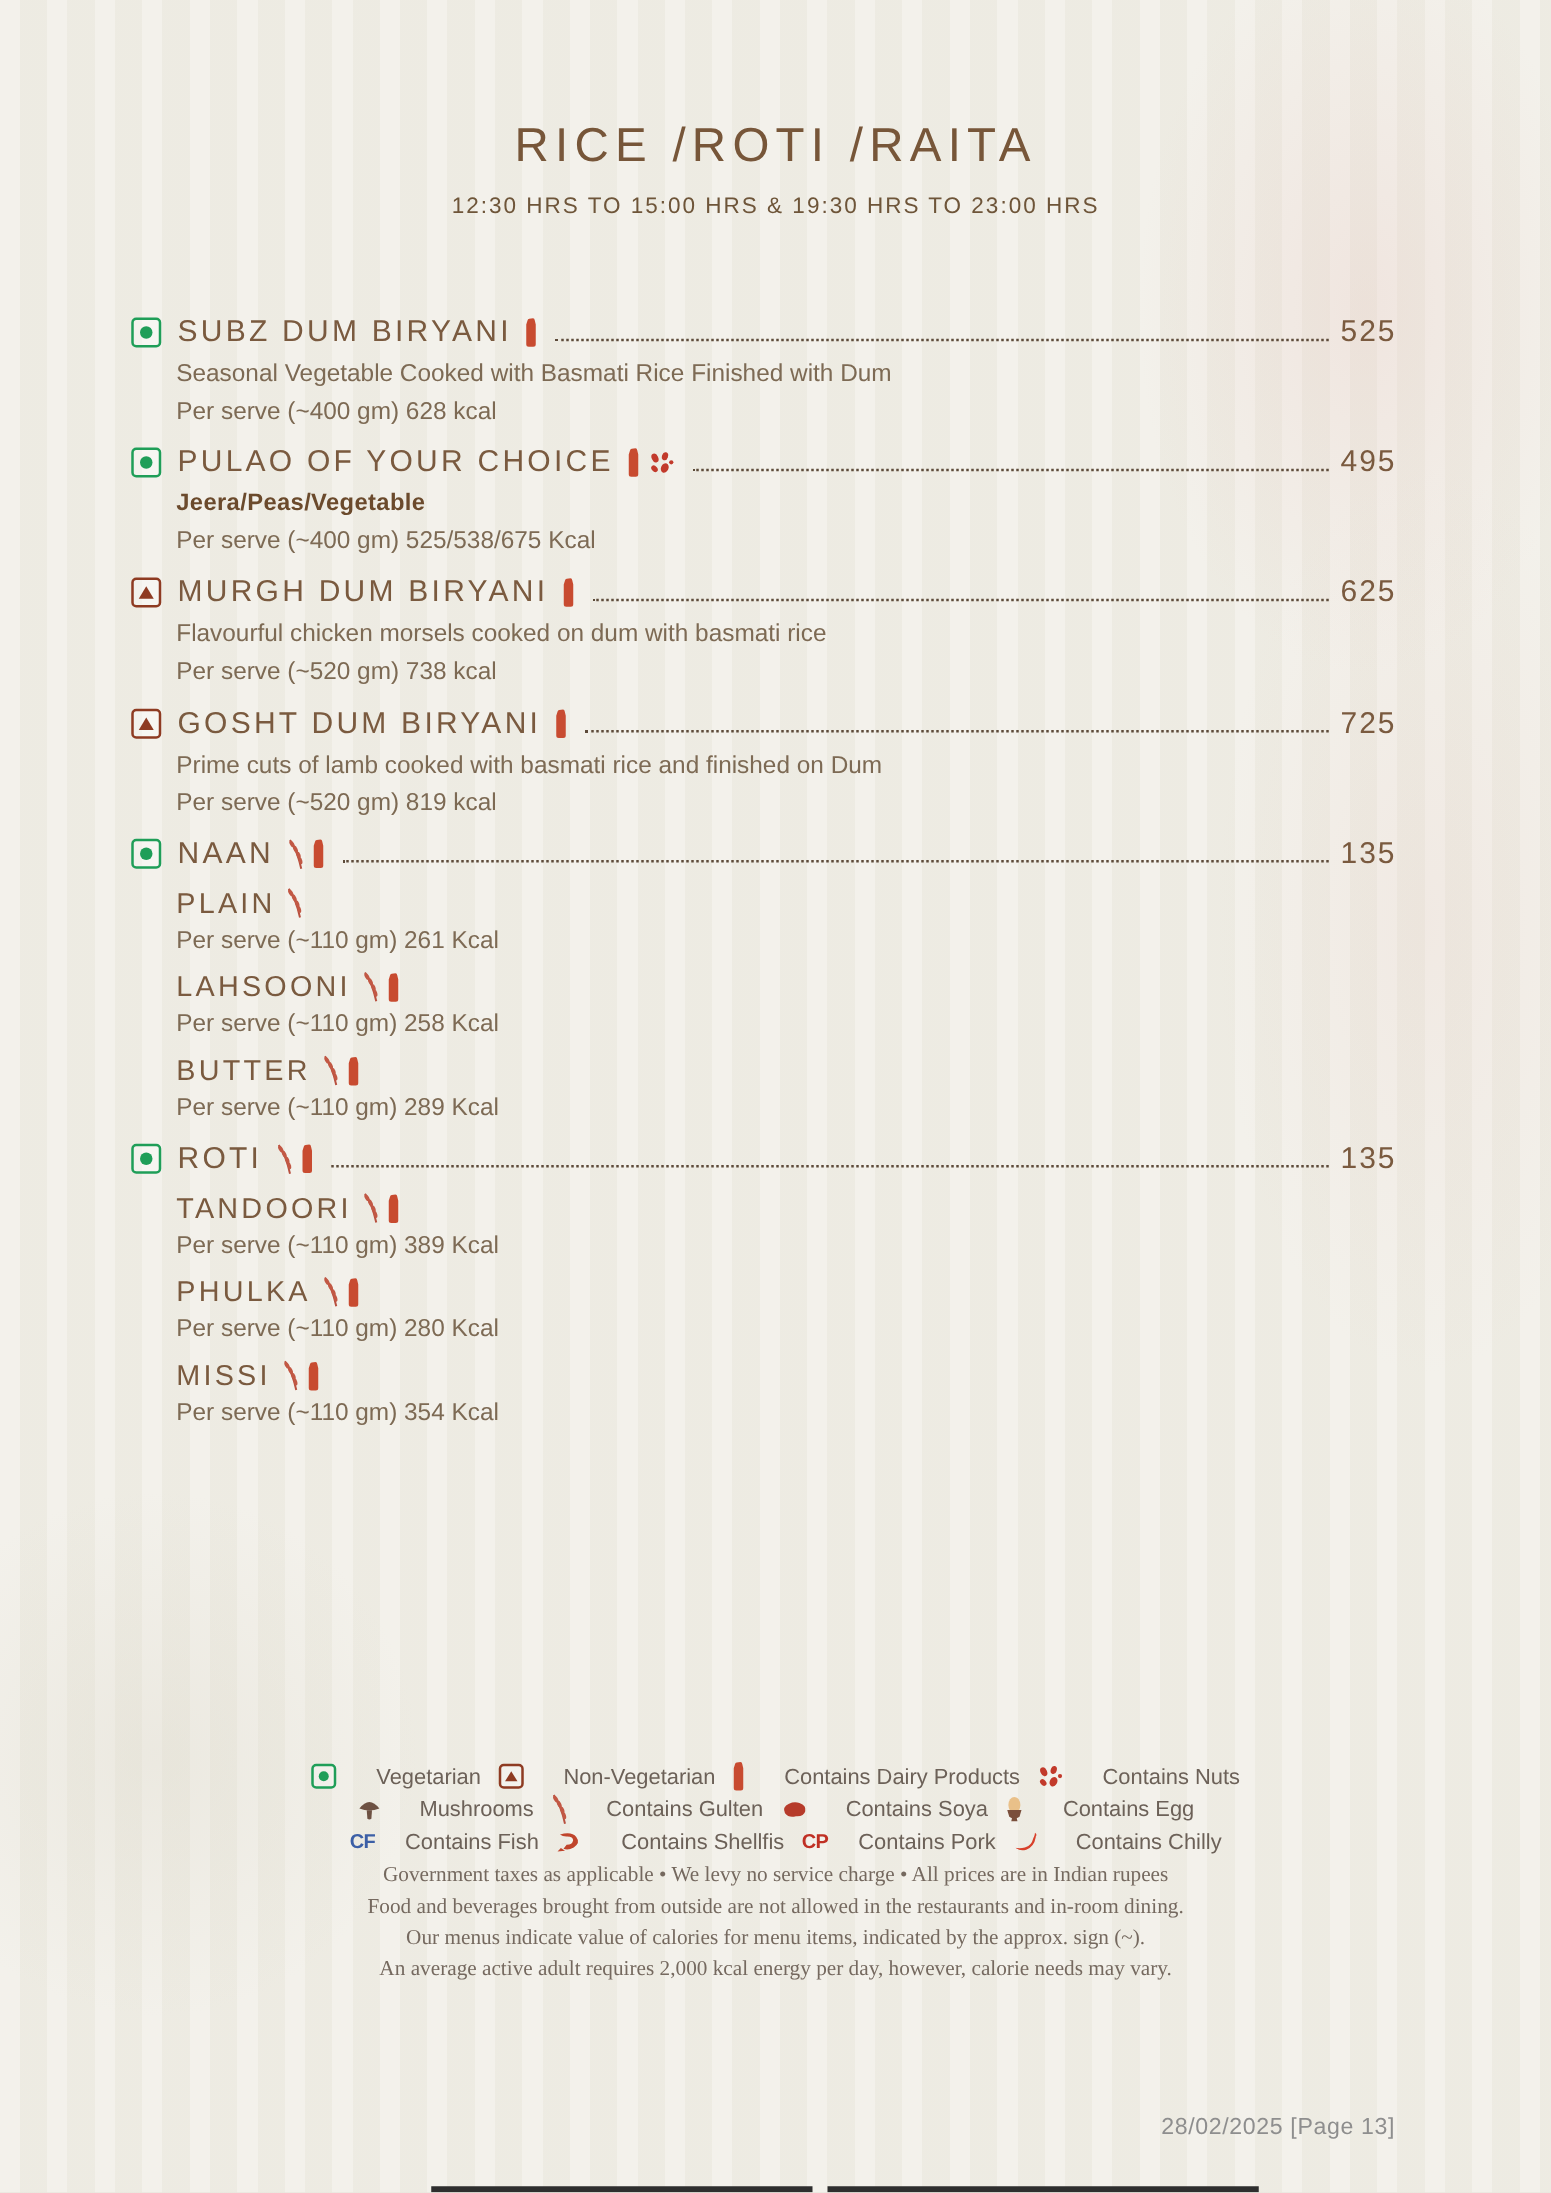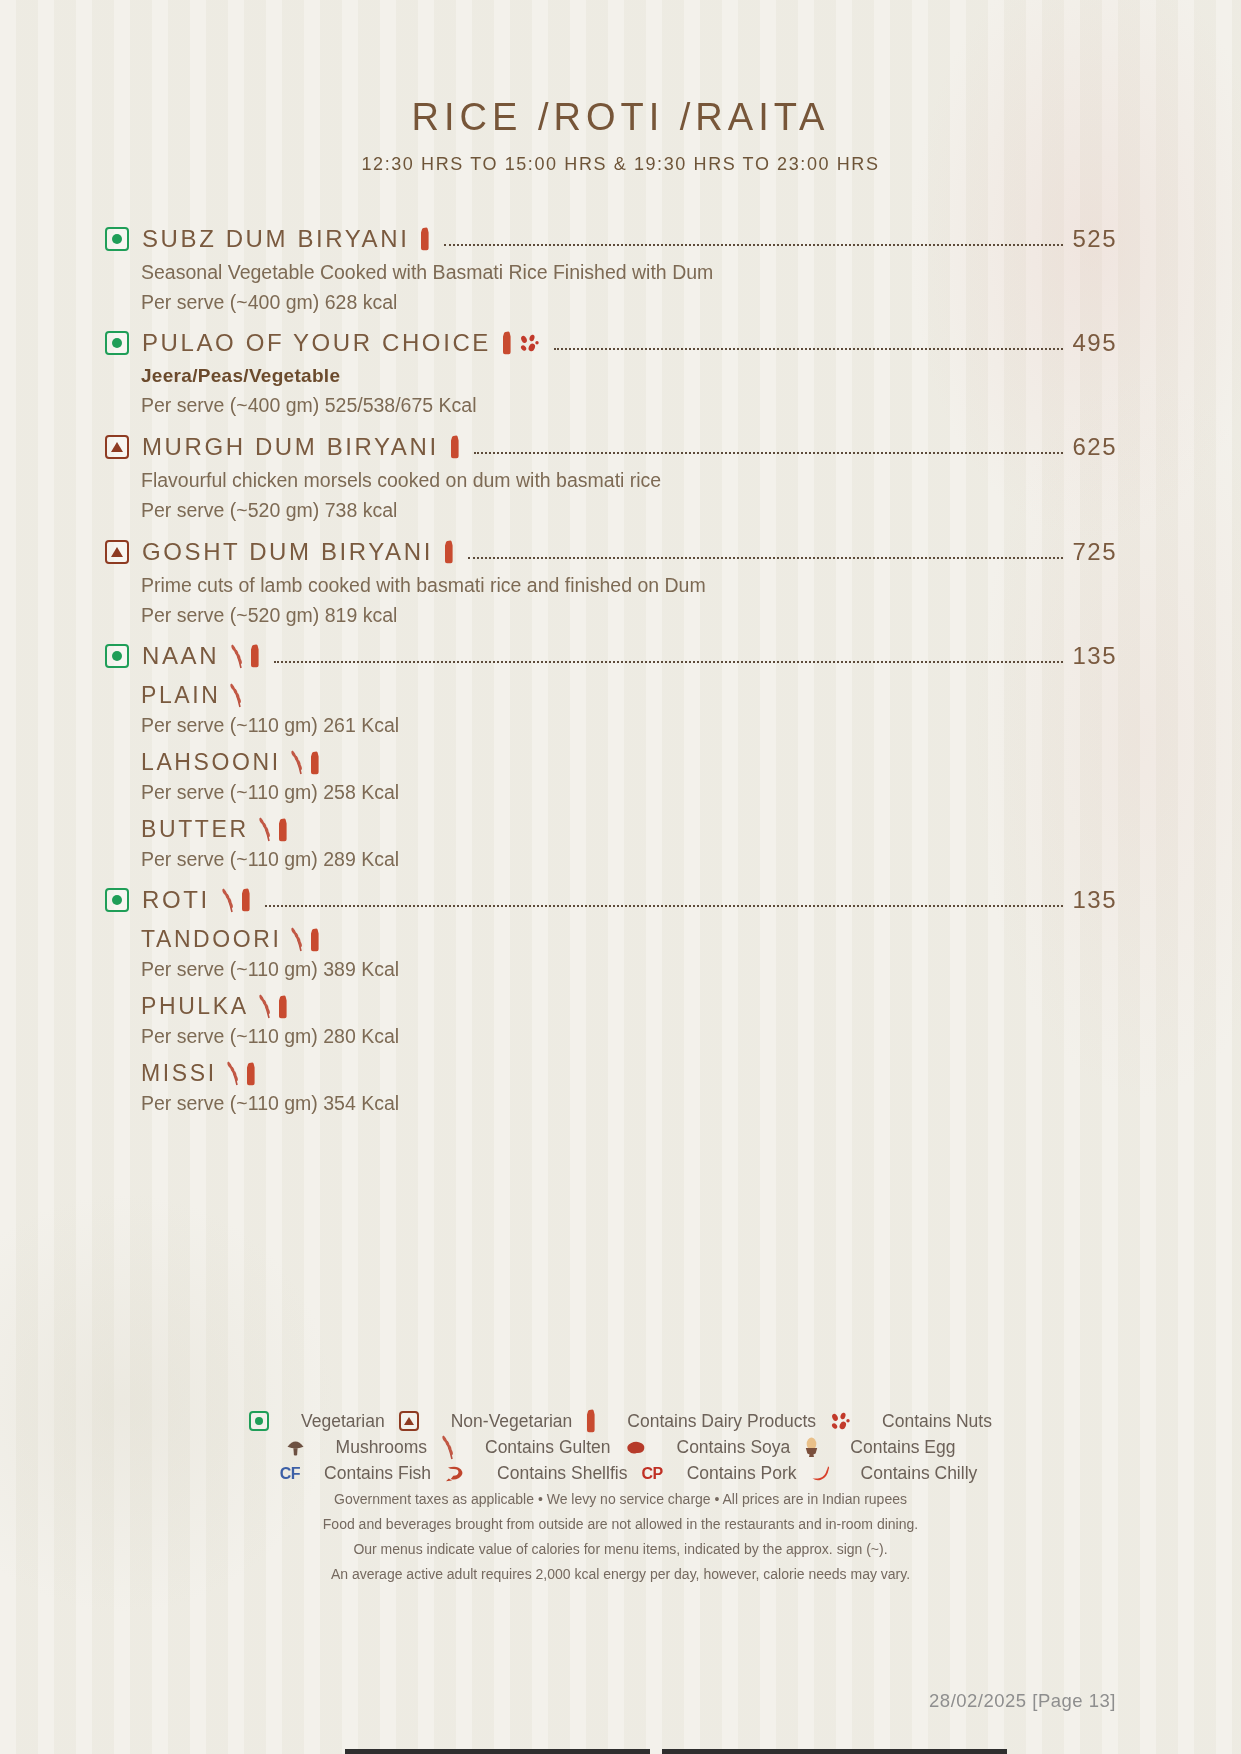--- a/index.html
+++ b/index.html
@@ -10,21 +10,21 @@
     background-image:
       radial-gradient(ellipse 260px 420px at 88% 14%, rgba(233,202,196,0.30), transparent 70%),
       radial-gradient(ellipse 240px 520px at 92% 42%, rgba(233,206,199,0.22), transparent 70%),
       radial-gradient(ellipse 300px 300px at 10% 80%, rgba(222,218,205,0.35), transparent 70%),
       repeating-linear-gradient(90deg, rgba(255,255,255,0.20) 0 16px, rgba(223,220,208,0.16) 16px 38px);
   }
   .header{text-align:center;padding-top:96px;}
   .title{font-size:38px;color:#775639;letter-spacing:5px;}
   .subtitle{margin-top:15px;font-size:18px;color:#6e5539;letter-spacing:1.6px;}
 
-  .menu{margin:50px 124px 0 105px;}
+  .menu{margin:77px 124px 0 105px;}
   .menu-item{margin-bottom:15px;}
   .menu-item.gap{margin-top:16px;}
   .item-row{display:flex;align-items:center;}
   .badge{width:20px;height:20px;border:2.5px solid;border-radius:4px;display:inline-flex;
          align-items:center;justify-content:center;margin-right:13px;flex:none;background:rgba(255,255,255,0.35);}
   .badge.veg{border-color:#1f9e58;}
   .badge.veg i{width:10px;height:10px;border-radius:50%;background:#1f9e58;display:block;}
   .badge.nonveg{border-color:#8e3b22;}
   .badge.nonveg i{width:0;height:0;border-left:6px solid transparent;border-right:6px solid transparent;
                   border-bottom:10px solid #8e3b22;display:block;}
@@ -46,21 +46,21 @@
   .legend{font-size:17.5px;color:#6c6158;}
   .legend-row{line-height:25px;}
   .legend-entry{display:inline-flex;align-items:center;margin:0 7px;vertical-align:middle;gap:24px;}
   .legend-entry .ic{margin-right:7px;}
   .legend-entry .badge{width:16px;height:16px;border-width:2px;margin-right:8px;}
   .legend-entry .badge.veg i{width:8px;height:8px;}
   .legend-entry .badge.nonveg i{border-left-width:5px;border-right-width:5px;border-bottom-width:8px;}
   .txt-ic{font-family:"Liberation Sans",sans-serif;font-weight:bold;font-size:16px;letter-spacing:-0.5px;font-style:normal;}
   .txt-ic.cf{color:#3c5fa6;margin-left:16px;}
   .txt-ic.cp{color:#c03024;text-align:right;}
-  .footer-lines{margin-top:1px;font-size:14px;color:#75695f;}
+  .footer-lines{margin-top:1px;font-size:17px;color:#75695f;font-family:Liberation Serif, serif;}
   .footer-line{line-height:25px;}
   .date-page{position:absolute;top:1690px;right:125px;font-size:18.5px;color:#8e8e8e;letter-spacing:0.5px;}
   .scan-bar{position:absolute;bottom:0;height:5px;background:#2e2e2e;}
   .scan-bar.b1{left:345px;width:305px;}
   .scan-bar.b2{left:662px;width:345px;}
 </style>
 </head>
 <body>
 
 <div class="page">

